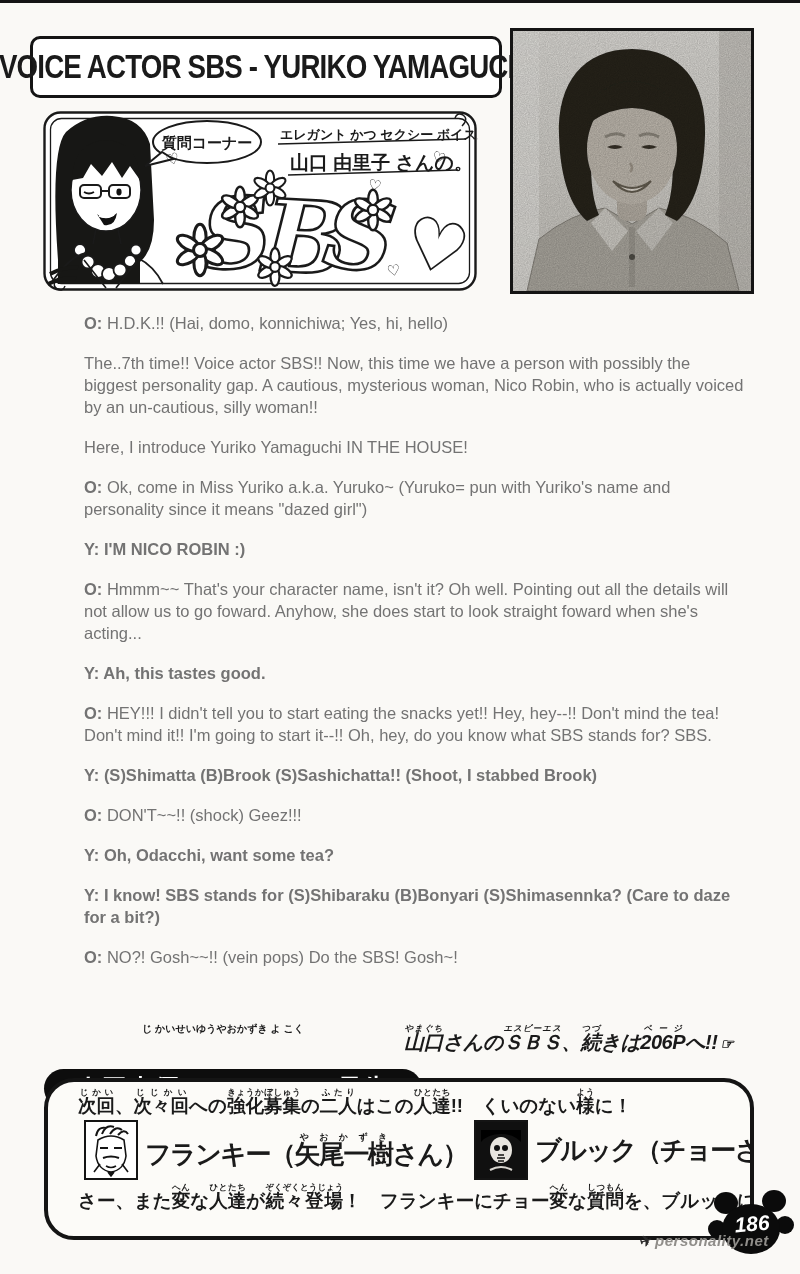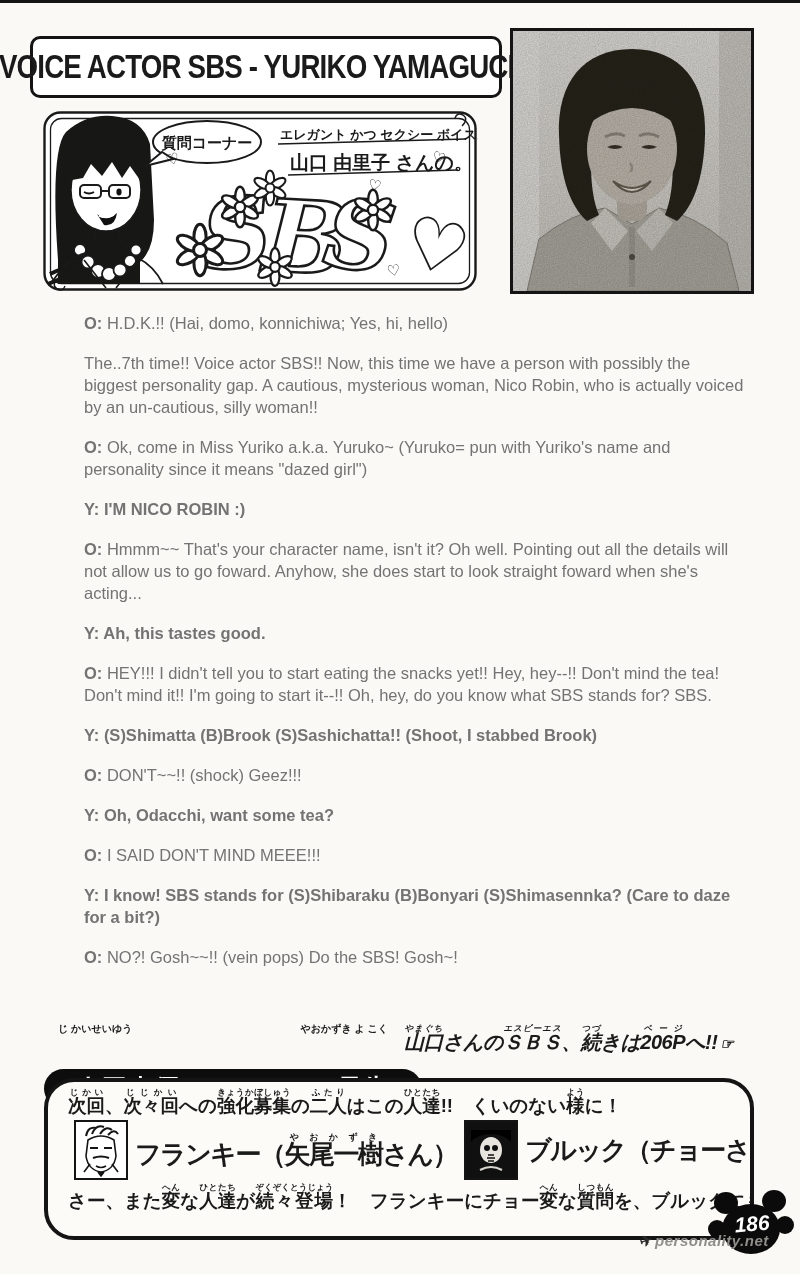--- a/index.html
+++ b/index.html
@@ -38,38 +38,38 @@
   .dlg b{font-weight:bold;}
   .dlg.bold{font-weight:bold;}
 
   
   ruby{ruby-position:over;}
   rt{font-size:8.5px;font-weight:bold;letter-spacing:0;}
   rt:empty{display:none;}
 
   .badge-wrap{position:absolute;left:44px;top:1022px;width:378px;}
   .badge-furi{
-    font-size:10px;font-weight:bold;display:flex;justify-content:space-between;
+    font-size:10px;font-weight:bold;display:flex;justify-content:center;
     padding:0 34px 1px 14px;white-space:nowrap;
   }
   .badge{
     background:#0d0d0d;color:#fff;border-radius:20px;height:39px;
     display:flex;align-items:center;justify-content:center;
     font-size:25px;font-weight:bold;letter-spacing:1px;white-space:nowrap;margin-top:32px;
   }
   .continuation{
     position:absolute;left:404px;top:1024px;font-size:20px;font-weight:bold;
     white-space:nowrap;line-height:1.05;letter-spacing:-.5px;font-style:italic;
   }
   .continuation .pointer{font-size:15px;margin-left:3px;}
 
   .preview-box{
     position:absolute;left:44px;top:1078px;width:710px;height:162px;
     border:4px solid #141414;border-radius:30px;background:#fcfbf8;
-    box-sizing:border-box;padding:4px 10px 2px 18px;overflow:hidden;
+    box-sizing:border-box;padding:4px 10px 2px 28px;overflow:hidden;
   }
   .pv-line{font-size:18.5px;font-weight:bold;line-height:1.02;margin:2px 0 0 2px;white-space:nowrap;}
   .names-row{display:flex;align-items:center;gap:7px;margin:3px 0 2px 8px;height:62px;}
   .portrait{width:50px;height:56px;border:2.5px solid #141414;background:#fff;flex:0 0 auto;}
   .portrait svg{display:block;width:100%;height:100%;}
   .portrait.brook-bg{background:#101010;}
   .pv-name{font-size:26px;font-weight:bold;white-space:nowrap;letter-spacing:-1.5px;line-height:1;}
   .pv-name rt{font-size:9px;}
 
   
@@ -226,29 +226,29 @@
         <text x="326" y="80" transform="rotate(12 330 75)">♡</text>
         <text x="345" y="166" transform="rotate(-10 350 160)">♡</text>
         <text x="390" y="52" transform="rotate(18 394 47)">♡</text>
       </g>
     </svg>
   </div>
 
   <div class="dialog">
       <p class="dlg"><b>O: </b>H.D.K.!! (Hai, domo, konnichiwa; Yes, hi, hello)</p>
       <p class="dlg">The..7th time!! Voice actor SBS!! Now, this time we have a person with possibly the biggest personality gap. A cautious, mysterious woman, Nico Robin, who is actually voiced by an un-cautious, silly woman!!</p>
+      <p class="dlg">Here, I introduce Yuriko Yamaguchi IN THE HOUSE!</p>
       <p class="dlg"><b>O: </b>Ok, come in Miss Yuriko a.k.a. Yuruko~ (Yuruko= pun with Yuriko's name and personality since it means "dazed girl")</p>
       <p class="dlg bold"><b>Y: </b>I'M NICO ROBIN :)</p>
       <p class="dlg"><b>O: </b>Hmmm~~ That's your character name, isn't it? Oh well. Pointing out all the details will not allow us to go foward. Anyhow, she does start to look straight foward when she's acting...</p>
       <p class="dlg bold"><b>Y: </b>Ah, this tastes good.</p>
       <p class="dlg"><b>O: </b>HEY!!! I didn't tell you to start eating the snacks yet!! Hey, hey--!! Don't mind the tea! Don't mind it!! I'm going to start it--!! Oh, hey, do you know what SBS stands for? SBS.</p>
       <p class="dlg bold"><b>Y: </b>(S)Shimatta (B)Brook (S)Sashichatta!! (Shoot, I stabbed Brook)</p>
       <p class="dlg"><b>O: </b>DON'T~~!! (shock) Geez!!!</p>
       <p class="dlg bold"><b>Y: </b>Oh, Odacchi, want some tea?</p>
-      <p class="dlg"><b>O: </b>I SAID DON'T MIND MEEE!!!</p>
       <p class="dlg bold"><b>Y: </b>I know! SBS stands for (S)Shibaraku (B)Bonyari (S)Shimasennka? (Care to daze for a bit?)</p>
       <p class="dlg"><b>O: </b>NO?! Gosh~~!! (vein pops) Do the SBS! Gosh~!</p>
     </div>
 
   <div class="badge-wrap">
     <div class="badge-furi">
       <span>じ かいせいゆう</span>
       <span>やおかずき よ こく</span>
     </div>
     <div class="badge">次回声優さんのＳＢＳ予告</div>

